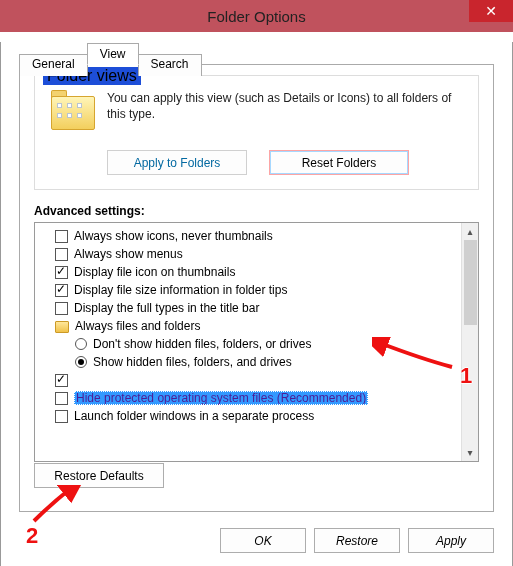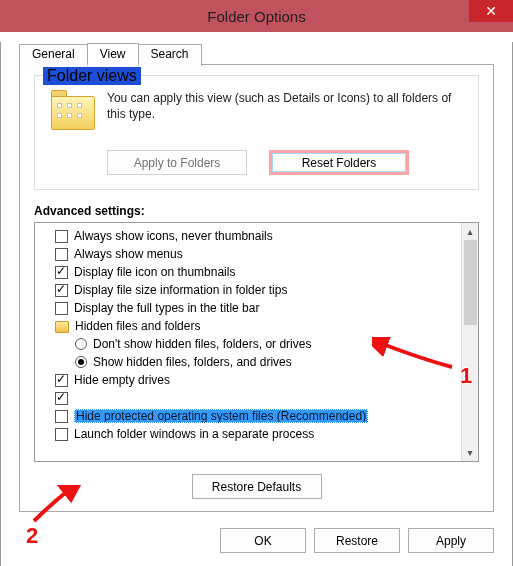--- a/index.html
+++ b/index.html
@@ -60,21 +60,21 @@
     position: relative;
     top: 1px;
   }
   .tab.active {
     background: #fff;
     border-bottom: 1px solid #fff;
     z-index: 3;
   }
   .tab:not(.active) {
     background: #fdfdfd;
-    top: 2px;
+    top: 12px;
     padding-top: 2px;
     padding-bottom: 2px;
   }
   .tab-panel {
     margin: 0 18px 8px;
     border: 1px solid #aaa;
     background: #fff;
     padding: 10px 14px 14px;
     height: 448px;
   }
@@ -136,25 +136,25 @@
     height: 25px;
     border: 1px solid #adadad;
     background: #fdfdfd;
     font-size: 12px;
     display: flex;
     align-items: center;
     justify-content: center;
     cursor: default;
   }
   .win-btn.disabled {
-    color: #737373;
+    color: #0369a1;
     border-color: #d0d0d0;
   }
   .win-btn.primary {
-    border: 3px solid #fca5a5;
+    border: 1px solid #fca5a5;
     box-shadow: inset 0 0 0 1px #a6d8ff;
   }
   .adv-label {
     margin: 4px 0 4px 0;
     font-weight: bold;
   }
   .adv-box {
     border: 1px solid #9a9a9a;
     height: 240px;
     position: relative;
@@ -234,35 +234,36 @@
     background: linear-gradient(#ffe79a,#f0c24a);
     border: 1px solid #cc9a26;
     border-radius: 1px;
     margin-right: 6px;
     flex: none;
     position: relative;
     top: 1px;
   }
   .row .label.sel {
     background: #3399ff;
-    color: #0f172a;
+    color: #4c1d95;
     padding: 0 2px;
     outline: 1px dotted #fff;
     outline-offset: -1px;
   }
   .restore-row {
     display: flex;
-    justify-content: center;
-    margin-top: 12px;
+    justify-content: flex-start;
+    margin-top: 1px;
   }
   .bottom-row {
     display: flex;
     justify-content: flex-end;
     gap: 8px;
     margin: 16px 18px 0;
+    font-style: italic;
   }
   .bottom-row .win-btn { min-width: 86px; }
   
   .arrow1, .arrow2 { position: absolute; pointer-events: none; }
   .arrow1 { left: 352px; top: 272px; }
   .arrow2 { left: 6px; top: 420px; }
   .anno-num {
     font-family: Arial, sans-serif;
     font-weight: bold;
     font-size: 22px;
@@ -330,33 +331,29 @@
           <div class="row ind0">
             <span class="cb checked"></span>
             <span class="label">Display file size information in folder tips</span>
           </div>
           <div class="row ind0">
             <span class="cb"></span>
             <span class="label">Display the full types in the title bar</span>
           </div>
           <div class="row ind0">
             <span class="fld-ico"></span>
-            <span class="label">Hidden files and folders</span>
+            <span class="label">Always files and folders</span>
           </div>
           <div class="row ind1">
             <span class="rd"></span>
             <span class="label">Don't show hidden files, folders, or drives</span>
           </div>
           <div class="row ind1">
             <span class="rd sel"></span>
             <span class="label">Show hidden files, folders, and drives</span>
-          </div>
-          <div class="row ind0">
-            <span class="cb checked"></span>
-            <span class="label">Hide empty drives</span>
           </div>
           <div class="row ind0">
             <span class="cb checked"></span>
           </div>
           <div class="row ind0">
             <span class="cb"></span>
             <span class="label sel">Hide protected operating system files (Recommended)</span>
           </div>
           <div class="row ind0">
             <span class="cb"></span>

